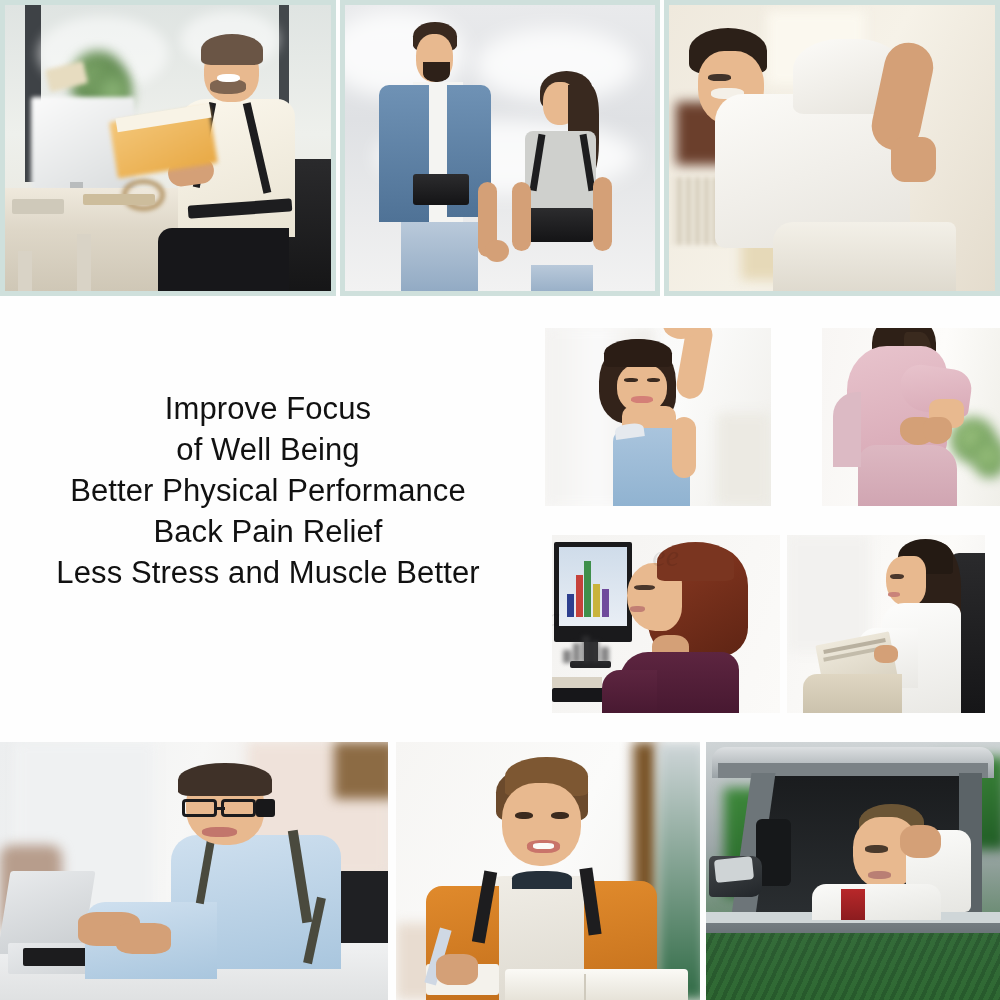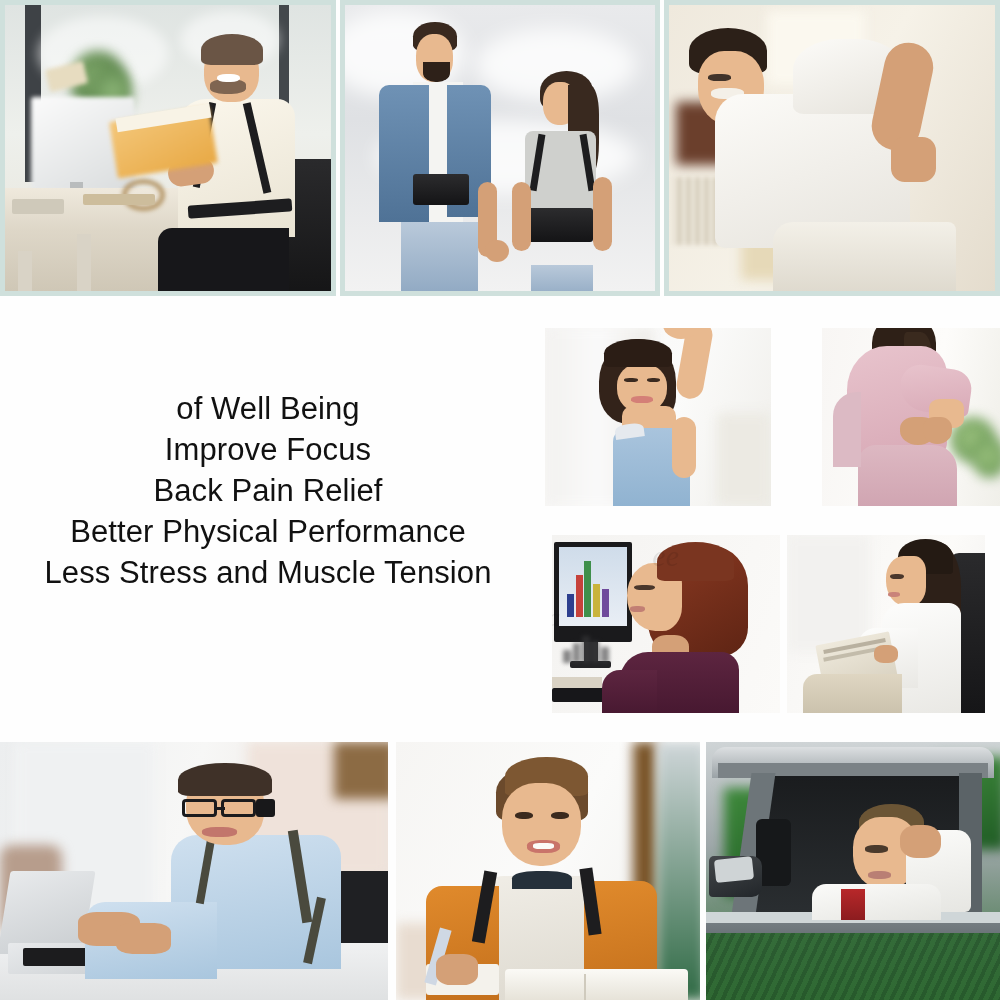--- a/index.html
+++ b/index.html
@@ -229,25 +229,25 @@
       <div class="fill polo" style="left:38%;top:12%;width:34%;height:26%;border-radius:42% 42% 10% 10%;"></div>
 
       <div class="fill skin-d" style="left:64%;top:13%;width:15%;height:38%;border-radius:28px;transform:rotate(12deg);"></div>
       <div class="fill skin-d" style="left:68%;top:46%;width:14%;height:16%;border-radius:30%;"></div>
 
       <div class="fill" style="left:32%;top:76%;width:56%;height:26%;background:linear-gradient(180deg,#f3f0e8,#ddd8cc);border-radius:20px 8px 0 0;"></div>
     </div>
   </div>
 
   <div id="benefits">
+    <div class="line">Improve Focus</div>
     <div class="line">of Well Being</div>
-    <div class="line">Improve Focus</div>
+    <div class="line">Better Physical Performance</div>
     <div class="line">Back Pain Relief</div>
-    <div class="line">Better Physical Performance</div>
-    <div class="line">Less Stress and Muscle Tension</div>
+    <div class="line">Less Stress and Muscle Better</div>
   </div>
 
   <div class="panel" id="mr1">
     <div class="photo">
       <div class="fill bg"></div>
       <div class="fill curtain softer" style="left:0;top:0;width:48%;height:100%;"></div>
       <div class="fill softer" style="left:76%;top:48%;width:24%;height:52%;background:#eceae3;border-radius:6px 0 0 0;"></div>
 
       <div class="fill skin" style="left:60%;top:-4%;width:12%;height:44%;border-radius:20px;transform:rotate(10deg);"></div>
       <div class="fill skin" style="left:52%;top:-10%;width:16%;height:16%;border-radius:50%;"></div>

